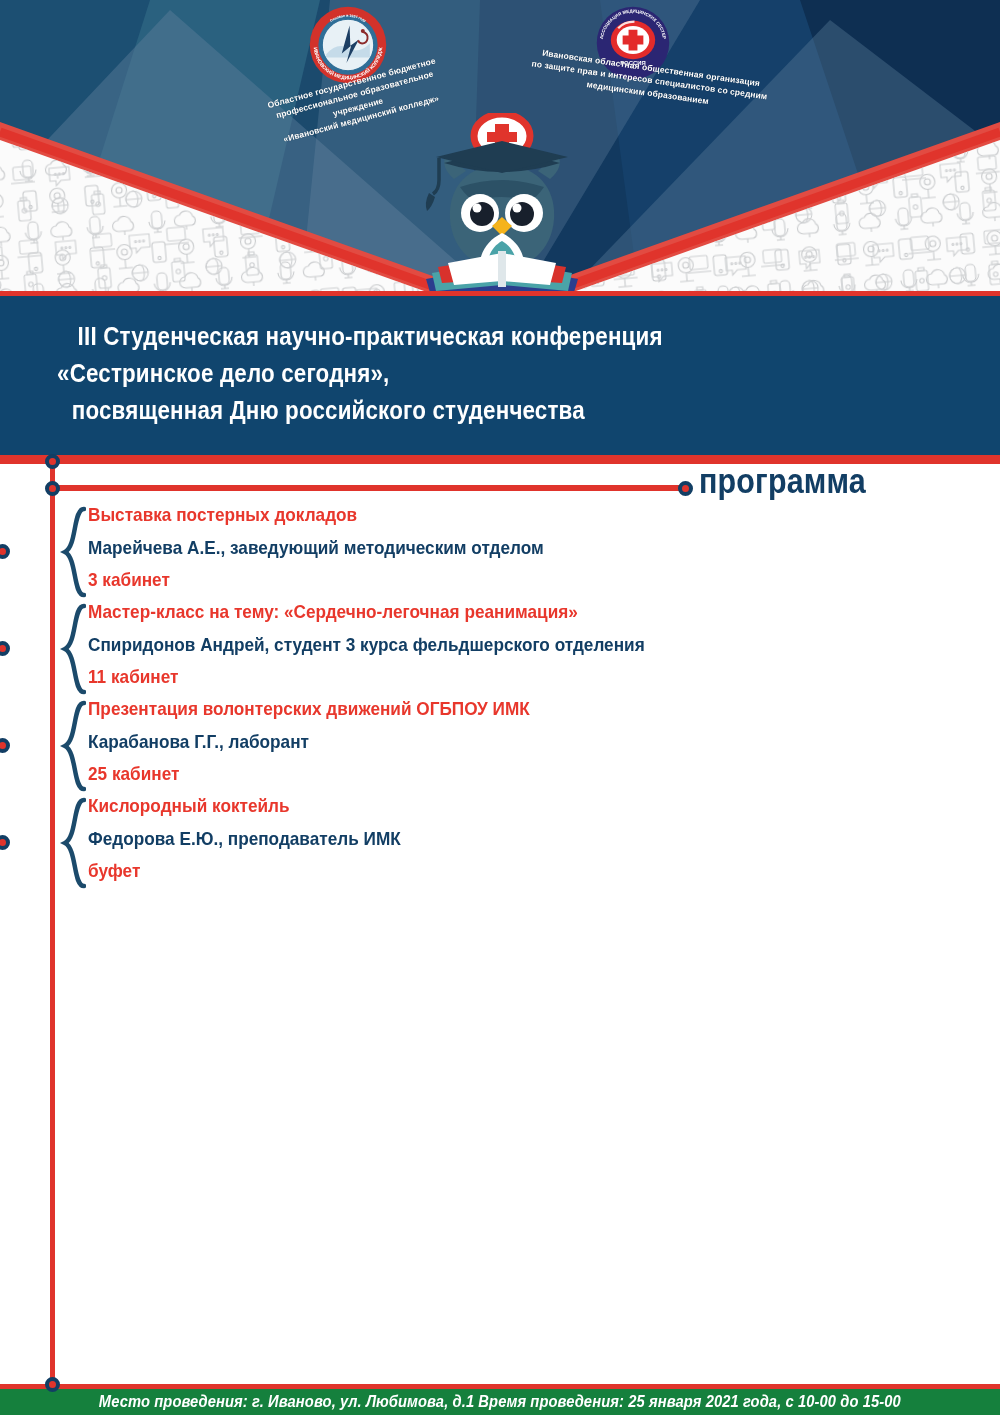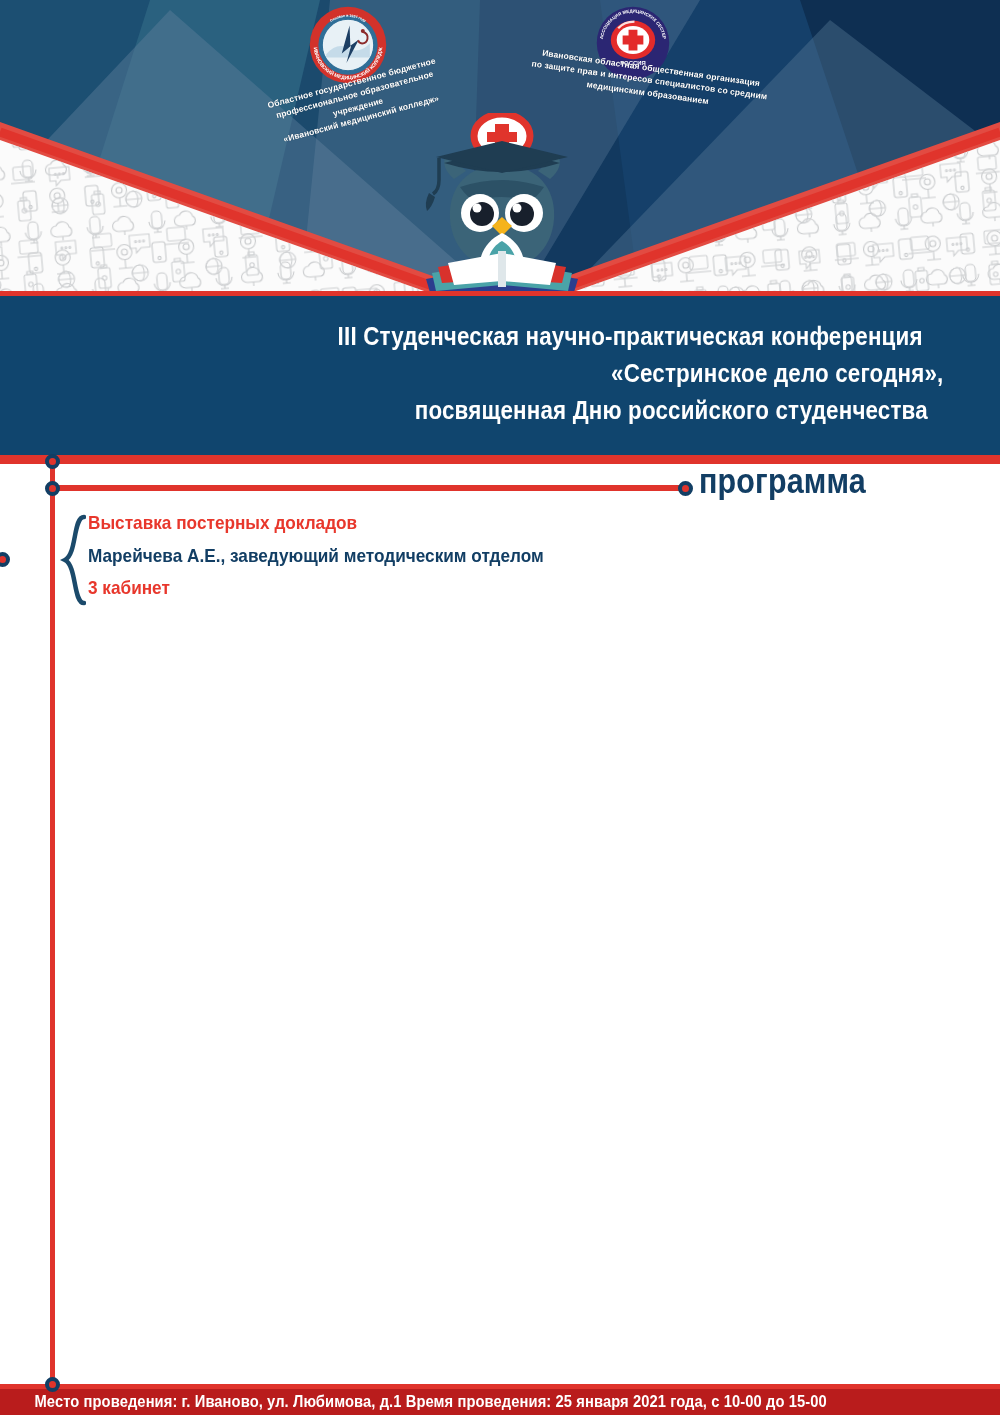--- a/index.html
+++ b/index.html
@@ -61,21 +61,21 @@
   .owl { position: absolute; left: 402px; top: 113px; width: 200px; height: 185px; }
 
   
   .title-band {
     position: absolute; left: 0; top: 291px;
     width: 1000px; height: 168px;
     background: #10456e;
     border-top: 5px solid #e0342c;
     border-bottom: 4px solid #e0342c;
     display: flex; flex-direction: column;
-    align-items: flex-end; justify-content: center;
+    align-items: flex-start; justify-content: center;
     padding: 6px 30px 10px;
   }
   .title-line {
     color: #ffffff;
     font-size: 26px;
     font-weight: 700;
     line-height: 1.42;
     text-align: center;
     transform: scaleX(0.86);
     letter-spacing: .2px;
@@ -121,21 +121,20 @@
     letter-spacing: .2px;
     line-height: 1;
   }
 
   
   .items { position: absolute; left: 0; top: 44px; width: 1000px; }
   .item {
     position: relative;
     height: 97px;
     padding-left: 88px;
-    margin-top: 8px;
   }
   .brace {
     position: absolute; left: 60px; top: 3px;
     width: 26px; height: 92px;
   }
   .item .dot-item {
     position: absolute; left: -5px; top: 41px;
   }
   .line-title {
     color: #e8372c;
@@ -165,23 +164,23 @@
     padding-top: 14px;
     transform: scaleX(0.93);
     transform-origin: left center;
     white-space: nowrap;
   }
 
   
   .footer {
     position: absolute; left: 0; top: 1384px;
     width: 1000px; height: 31px;
-    background: #b91c1c;
+    background: #15803d;
     border-top: 5px solid #e0342c;
-    display: flex; align-items: center; 
+    display: flex; align-items: center; justify-content: center; font-style: italic;
   }
   .footer-text {
     color: #ffffff;
     font-size: 16px;
     font-weight: 700;
     transform: scaleX(0.92);
     letter-spacing: .1px;
     white-space: nowrap;
     line-height: 1;
     padding-bottom: 1px;
@@ -364,25 +363,52 @@
         <svg class="brace" viewBox="0 0 26 92">
           <path d="M24 3 C13 3, 17 40, 5 46 C17 52, 13 89, 24 89" fill="none" stroke="#1b4a6b" stroke-width="4.5" stroke-linecap="round"></path>
         </svg>
         <div class="line-title">Выставка постерных докладов</div>
         <div class="line-person">Марейчева А.Е., заведующий методическим отделом</div>
         <div class="line-room">3 кабинет</div>
       </div>
 
 
 
-
-
-
-
-
+      <div class="item">
+        <div class="dot dot-item"></div>
+        <svg class="brace" viewBox="0 0 26 92">
+          <path d="M24 3 C13 3, 17 40, 5 46 C17 52, 13 89, 24 89" fill="none" stroke="#1b4a6b" stroke-width="4.5" stroke-linecap="round"></path>
+        </svg>
+        <div class="line-title">Мастер-класс на тему: «Сердечно-легочная реанимация»</div>
+        <div class="line-person">Спиридонов Андрей, студент 3 курса фельдшерского отделения</div>
+        <div class="line-room">11 кабинет</div>
+      </div>
+
+
+
+      <div class="item">
+        <div class="dot dot-item"></div>
+        <svg class="brace" viewBox="0 0 26 92">
+          <path d="M24 3 C13 3, 17 40, 5 46 C17 52, 13 89, 24 89" fill="none" stroke="#1b4a6b" stroke-width="4.5" stroke-linecap="round"></path>
+        </svg>
+        <div class="line-title">Презентация волонтерских движений ОГБПОУ ИМК</div>
+        <div class="line-person">Карабанова Г.Г., лаборант</div>
+        <div class="line-room">25 кабинет</div>
+      </div>
+
+
+      <div class="item">
+        <div class="dot dot-item"></div>
+        <svg class="brace" viewBox="0 0 26 92">
+          <path d="M24 3 C13 3, 17 40, 5 46 C17 52, 13 89, 24 89" fill="none" stroke="#1b4a6b" stroke-width="4.5" stroke-linecap="round"></path>
+        </svg>
+        <div class="line-title">Кислородный коктейль</div>
+        <div class="line-person">Федорова Е.Ю., преподаватель ИМК</div>
+        <div class="line-room">буфет</div>
+      </div>
 
     </div>
   </div>
 
   <div class="dot dot-footer"></div>
 
   <div class="footer">
     <div class="footer-text">Место проведения: г. Иваново, ул. Любимова, д.1  Время проведения: 25 января 2021 года, с 10-00 до 15-00</div>
   </div>
 

